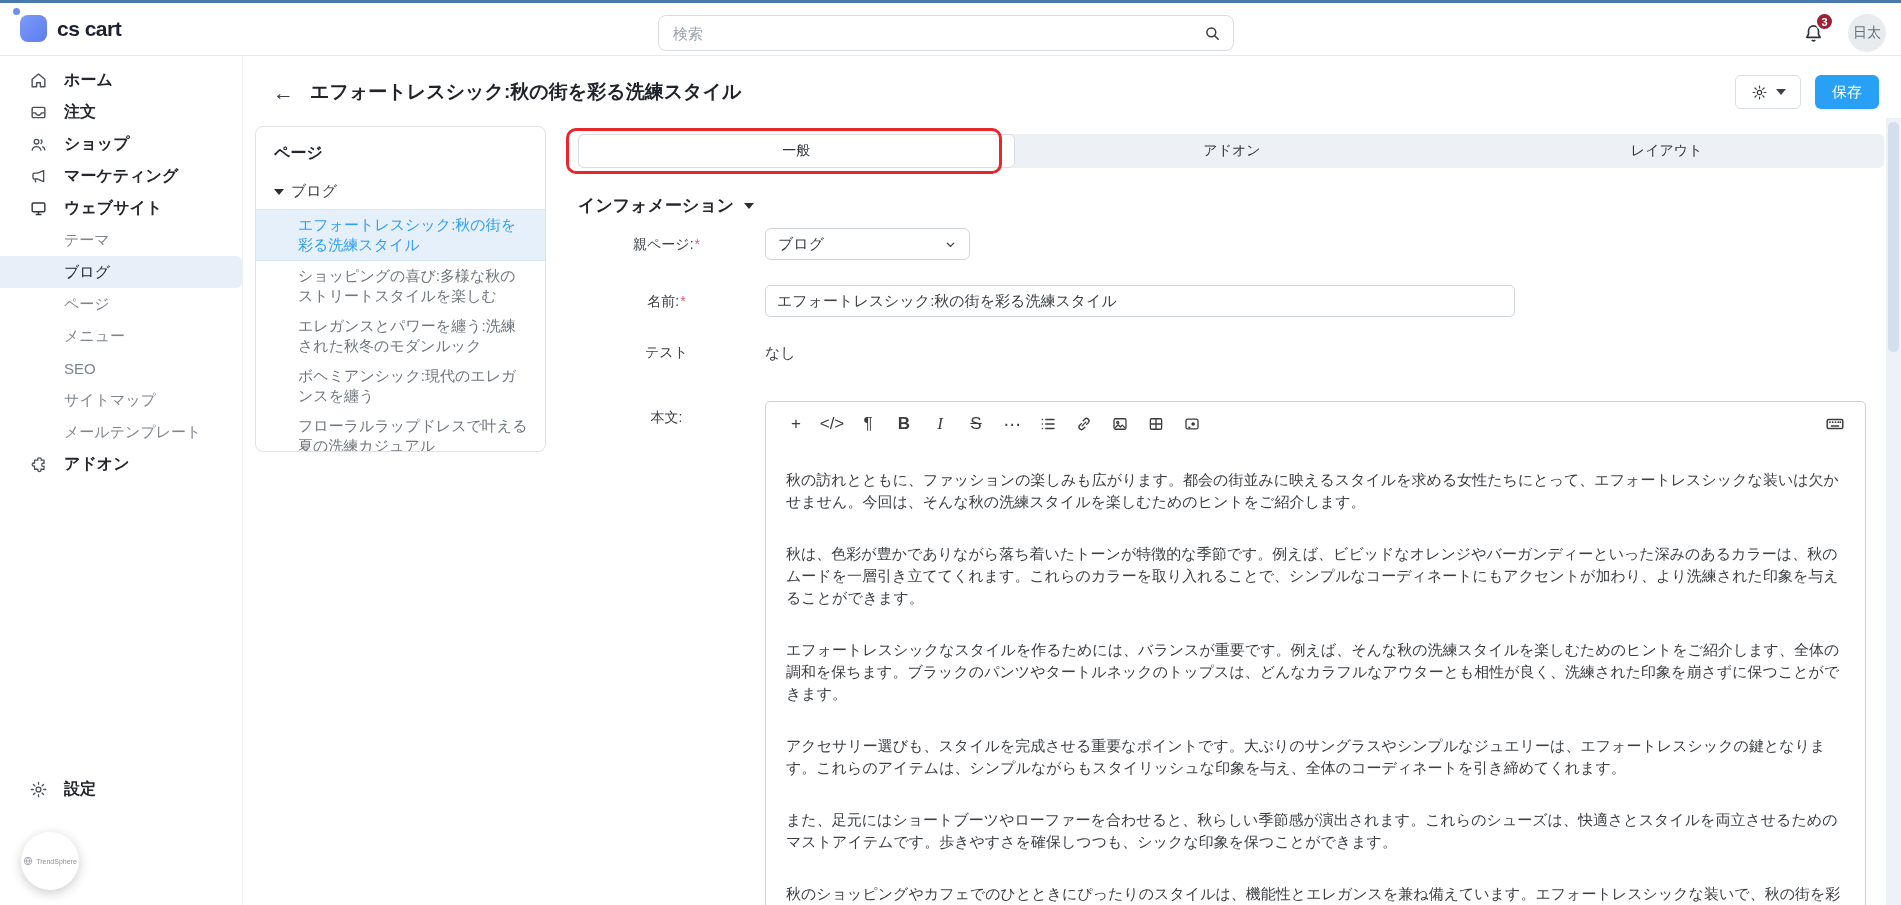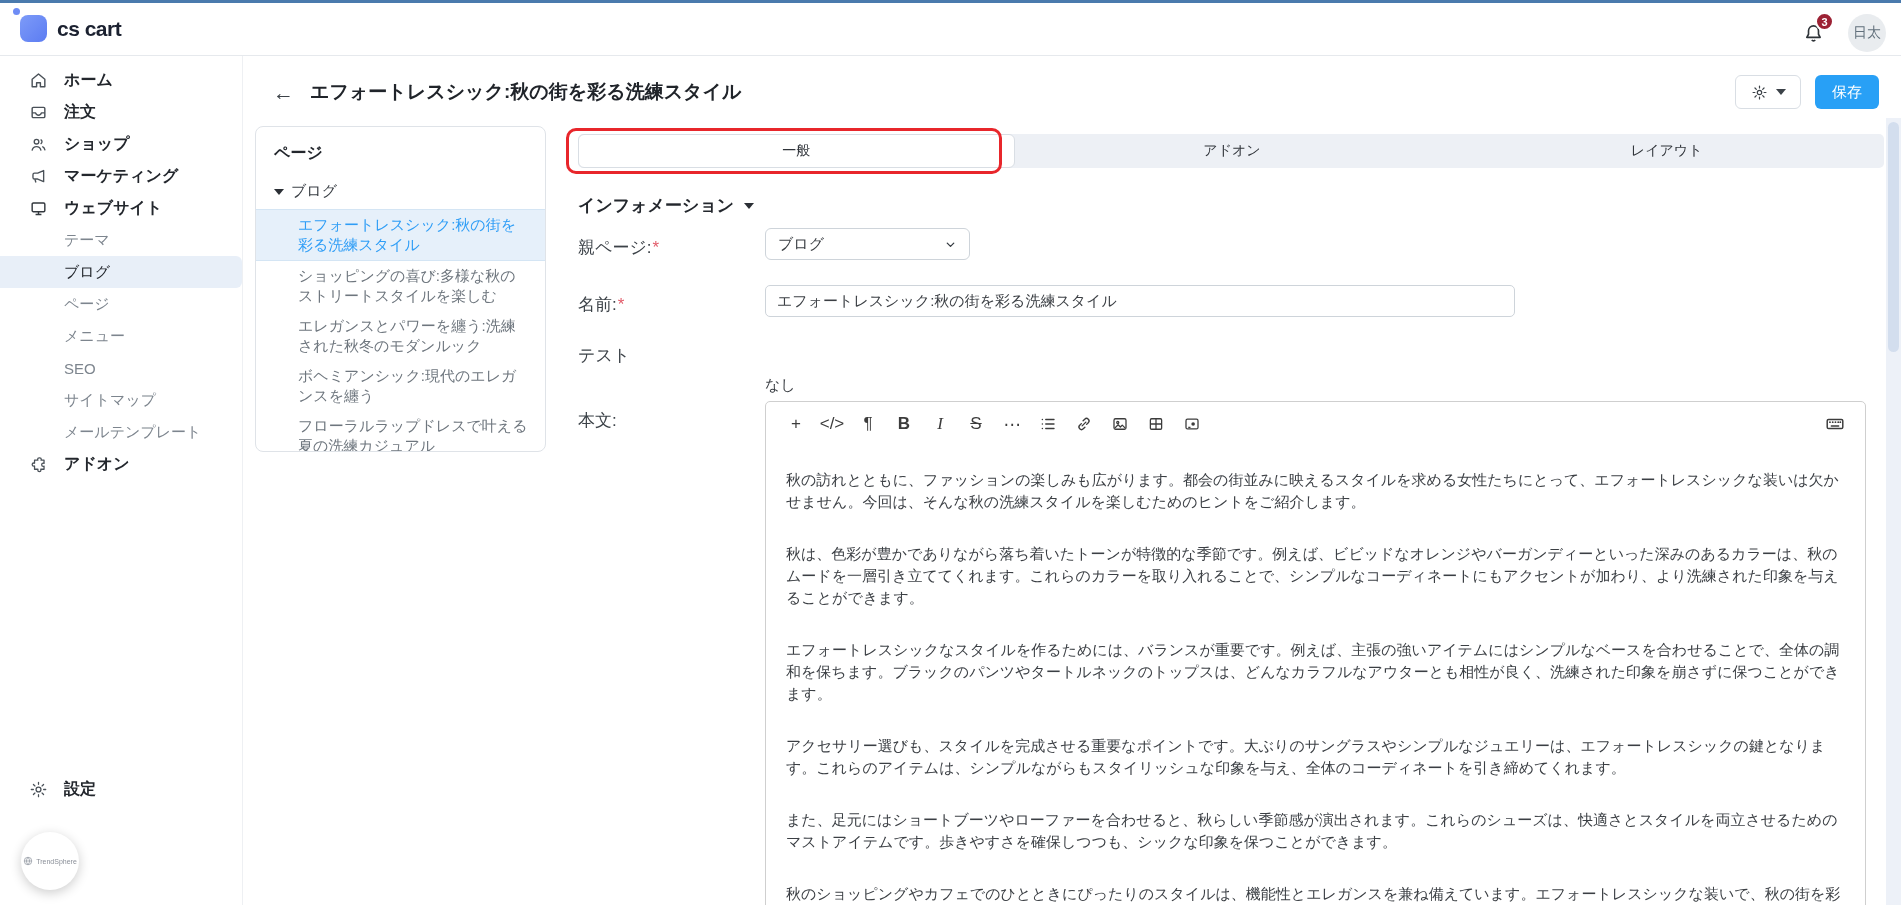--- a/index.html
+++ b/index.html
@@ -78,31 +78,31 @@
   .tab { flex:1; display:flex; align-items:center; justify-content:center; font-size:14px;
     color:#30343a; cursor:pointer;font-family:Liberation Mono, monospace; }
   .tab.active { background:#fff; border:1px solid #d9dee4; border-radius:6px; }
   .red-box { position:absolute; left:323px; top:72px; width:436px; height:46px;
     border:3px solid #e8262b; border-radius:10px; pointer-events:none; }
 
   
   .section-head { position:absolute; left:335px; top:138px; display:flex; align-items:center;
     gap:10px; cursor:pointer; }
   .section-head span { font-size:17px; font-weight:700; color:#23272d; }
-  .frow-label { position:absolute; left:335px; width:177px; text-align:left; font-size:17px;
+  .frow-label { position:absolute; left:335px; width:177px; text-align:center; font-size:14px;
     color:#3c4248; }
   .req { color:#e25c6a; margin-left:1px; }
   .parent-select { position:absolute; left:522px; top:172px; width:205px; height:32px;
     border:1px solid #ced4da; border-radius:6px; background:#fff; display:flex; align-items:center;
     padding:0 12px; font-size:15px; color:#3b3f44; cursor:pointer; }
   .parent-select .sel-chev { margin-left:auto; display:flex; }
   .name-input { position:absolute; left:522px; top:229px; width:750px; height:32px;
     border:1px solid #ced4da; border-radius:5px; padding:0 11px; font-size:15px; color:#3b3f44;
     outline:none; font-family:inherit; }
-  .test-value { position:absolute; left:522px; top:288px; font-size:15px; color:#3b3f44;margin-top:32px; }
+  .test-value { position:absolute; left:522px; top:288px; font-size:15px; color:#3b3f44; }
 
   
   .editor { position:absolute; left:522px; top:345px; width:1101px; height:520px;
     border:1px solid #cfcfcf; border-radius:5px 5px 0 0; background:#fff; }
   .toolbar { height:44px; display:flex; align-items:center; padding:0 12px; }
   .tb-btn { width:36px; height:32px; display:flex; align-items:center; justify-content:center;
     background:none; border:none; cursor:pointer; font-size:17px; color:#3c3c3c; font-family:inherit; }
   .tb-btn.b { font-weight:700; }
   .tb-btn.i { font-style:italic; font-family:"Liberation Serif","DejaVu Serif",serif; }
   .tb-btn.s { text-decoration:line-through; }
@@ -121,20 +121,29 @@
 <div class="screen">
   <div class="topline"></div>
 
   <header class="topbar">
     <div class="logo">
       <div class="logo-mark">
         <div class="logo-dot"></div>
       </div>
       <div class="logo-text">cs cart</div>
     </div>
+    <div class="searchbox">
+      <input type="text" placeholder="検索" style="">
+      <button class="search-btn">
+        <svg width="19" height="19" viewBox="0 0 24 24" fill="none" stroke="#343a40" stroke-width="1.9" stroke-linecap="round">
+          <circle cx="10.5" cy="10.5" r="5.6"></circle>
+            <path d="M14.8 14.8 19.2 19.2"></path>
+        </svg>
+      </button>
+    </div>
     <div class="bell-wrap">
       <svg width="23" height="23" viewBox="0 0 24 24" fill="none" stroke="#2e3338" stroke-width="1.7" stroke-linejoin="round">
         <path d="M12 4a5.2 5.2 0 0 0-5.2 5.2v3.6L5 16h14l-1.8-3.2V9.2A5.2 5.2 0 0 0 12 4z"></path>
         <path d="M10.3 18.6a1.9 1.9 0 0 0 3.4 0"></path>
       </svg>
       <div class="badge">3</div>
     </div>
     <div class="avatar">日太</div>
   </header>
 
@@ -348,21 +357,21 @@
           <svg width="22" height="22" viewBox="0 0 24 24" fill="none" stroke="#3c3c3c" stroke-width="1.6">
             <rect x="3.5" y="7" width="17" height="10" rx="1.5"></rect>
             <path d="M6.5 10h.01M9.5 10h.01M12.5 10h.01M15.5 10h.01M17.8 10h.01" stroke-width="2" stroke-linecap="round"></path>
             <path d="M8 14.2h8" stroke-linecap="round"></path>
           </svg>
         </button>
       </div>
       <div class="editor-body">
         <p>秋の訪れとともに、ファッションの楽しみも広がります。都会の街並みに映えるスタイルを求める女性たちにとって、エフォートレスシックな装いは欠かせません。今回は、そんな秋の洗練スタイルを楽しむためのヒントをご紹介します。</p>
         <p>秋は、色彩が豊かでありながら落ち着いたトーンが特徴的な季節です。例えば、ビビッドなオレンジやバーガンディーといった深みのあるカラーは、秋のムードを一層引き立ててくれます。これらのカラーを取り入れることで、シンプルなコーディネートにもアクセントが加わり、より洗練された印象を与えることができます。</p>
-        <p>エフォートレスシックなスタイルを作るためには、バランスが重要です。例えば、主張の強いアイテムにはシンプルなベースを合わせることで、全体の調和を保ちます。ブラックのパンツやタートルネックのトップスは、どんなカラフルなアウターとも相性が良く、洗練された印象を崩さずに保つことができます。</p>
+        <p>エフォートレスシックなスタイルを作るためには、バランスが重要です。例えば、そんな秋の洗練スタイルを楽しむためのヒントをご紹介します、全体の調和を保ちます。ブラックのパンツやタートルネックのトップスは、どんなカラフルなアウターとも相性が良く、洗練された印象を崩さずに保つことができます。</p>
         <p>アクセサリー選びも、スタイルを完成させる重要なポイントです。大ぶりのサングラスやシンプルなジュエリーは、エフォートレスシックの鍵となります。これらのアイテムは、シンプルながらもスタイリッシュな印象を与え、全体のコーディネートを引き締めてくれます。</p>
         <p>また、足元にはショートブーツやローファーを合わせると、秋らしい季節感が演出されます。これらのシューズは、快適さとスタイルを両立させるためのマストアイテムです。歩きやすさを確保しつつも、シックな印象を保つことができます。</p>
         <p>秋のショッピングやカフェでのひとときにぴったりのスタイルは、機能性とエレガンスを兼ね備えています。エフォートレスシックな装いで、秋の街を彩り、自分らしいファッションを楽しみましょう。このシーズンは、自信を持って日々のコーディネートを楽しむ絶好の機会です。</p>
       </div>
     </div>
   </main>
 
   <div class="scrollbar">
     <div class="scroll-thumb"></div>
   </div>

